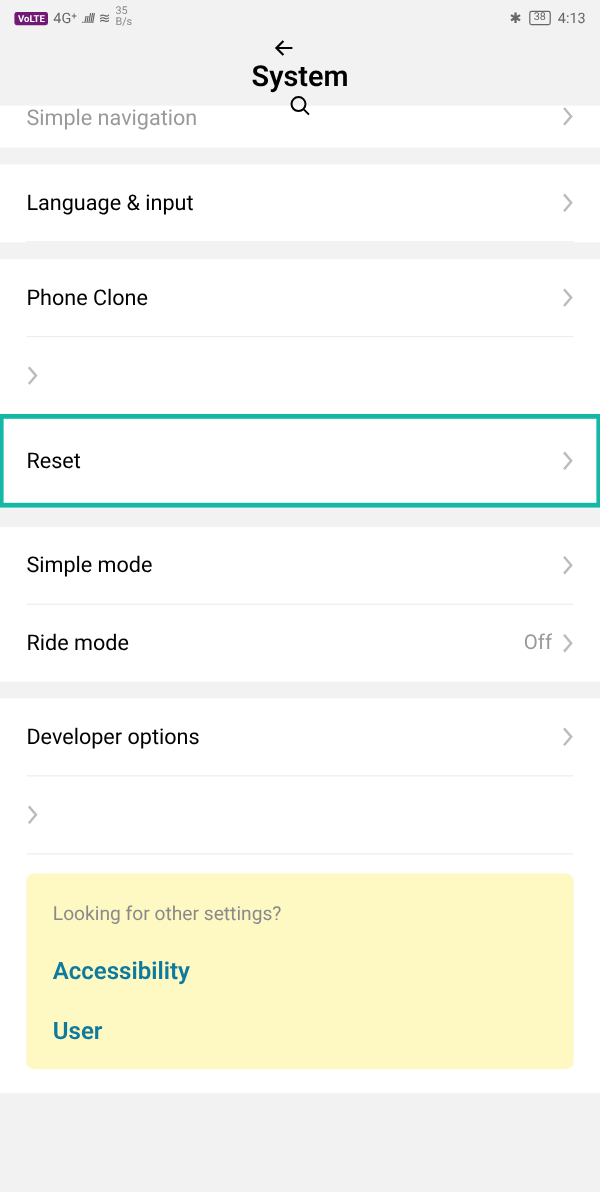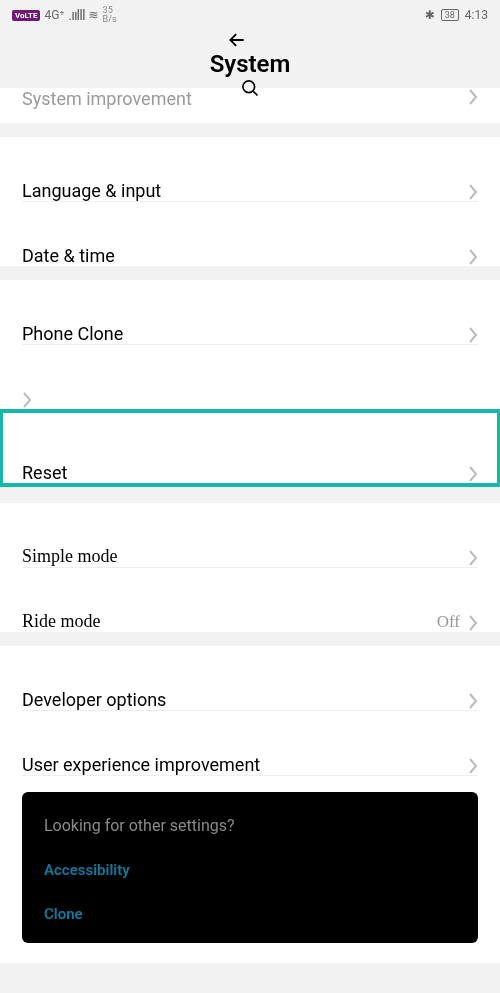--- a/index.html
+++ b/index.html
@@ -24,21 +24,21 @@
     .status-left { display: flex; align-items: center; gap: 4px; }
     .status-right { display: flex; align-items: center; gap: 6px; }
     .volte-badge {
       background: #701a75;
       color: #fff;
       font-size: 8px;
       padding: 1px 3px;
       border-radius: 2px;
       font-weight: bold;
     }
-    .signal { font-size: 15px; letter-spacing: -1px; }
+    .signal { font-size: 11px; letter-spacing: -1px; font-style: italic; }
     .bytes { font-size: 9px; line-height: 1; color: #888; }
     .battery {
       border: 1px solid #666;
       border-radius: 2px;
       padding: 0 3px;
       font-size: 9px;
       position: relative;
     }
     .header {
       height: 68px;
@@ -65,21 +65,21 @@
     .content {
       background: #f2f2f2;
     }
     .section {
       background: #fff;
       margin-bottom: 14px;
     }
     .section.cut-top { margin-top: -10px; }
     .row {
       display: flex;
-      align-items: flex-end;
+      align-items: center;
       min-height: 64px;
       padding: 0 22px;
       position: relative;
     }
     .row.partial {
       min-height: 35px;
       align-items: flex-start;
       padding-top: 0;
       color: #9a9a9a;
     }
@@ -102,31 +102,31 @@
       margin: 0 22px;
     }
     .highlighted-row {
       border: 4px solid #14b8a6;
       min-height: 78px;
       padding: 0 19px;
       margin: 0 -1px;
     }
     .footer-card {
       margin: 0 22px;
-      background: #000000;
+      background: #fef9c3;
       border-radius: 6px;
       padding: 24px 22px 20px;
     }
     .footer-heading {
       font-size: 16px;
       color: #8a8a8a;
       margin-bottom: 26px;
     }
     .footer-link {
-      font-size: 15px;
+      font-size: 20px;
       font-weight: 600;
       color: #0e7a9e;
       margin-bottom: 26px;
     }
     .footer-link:last-child { margin-bottom: 0; }
     .section-last { background: #fff; padding-bottom: 20px; margin-bottom: 0; }
   </style>
 </head>
 <body>
 
@@ -155,41 +155,35 @@
   <svg class="search-icon" viewBox="0 0 24 24" fill="none" stroke="#000" stroke-width="2">
     <circle cx="10.5" cy="10.5" r="7"></circle>
       <path d="M21 21l-5-5"></path>
   </svg>
 </div>
 
 <div class="content">
 
   <div class="section cut-top">
     <div class="row partial">
-      <span class="row-label">System improvement</span>
+      <span class="row-label">Simple navigation</span>
       <svg class="chevron" viewBox="0 0 10 18" fill="none" stroke="#bbb" stroke-width="2">
           <path d="M2 2l6 7-6 7"></path>
         </svg>
     </div>
   </div>
 
   <div class="section">
     <div class="row">
       <span class="row-label">Language &amp; input</span>
       <svg class="chevron" viewBox="0 0 10 18" fill="none" stroke="#bbb" stroke-width="2">
           <path d="M2 2l6 7-6 7"></path>
         </svg>
     </div>
     <div class="divider"></div>
-    <div class="row">
-      <span class="row-label">Date &amp; time</span>
-      <svg class="chevron" viewBox="0 0 10 18" fill="none" stroke="#bbb" stroke-width="2">
-          <path d="M2 2l6 7-6 7"></path>
-        </svg>
-    </div>
   </div>
 
   <div class="section" style="margin-bottom:16px;">
     <div class="row">
       <span class="row-label">Phone Clone</span>
       <svg class="chevron" viewBox="0 0 10 18" fill="none" stroke="#bbb" stroke-width="2">
           <path d="M2 2l6 7-6 7"></path>
         </svg>
     </div>
     <div class="divider"></div>
@@ -199,21 +193,21 @@
         </svg>
     </div>
     <div class="row highlighted-row">
       <span class="row-label">Reset</span>
       <svg class="chevron" viewBox="0 0 10 18" fill="none" stroke="#bbb" stroke-width="2">
           <path d="M2 2l6 7-6 7"></path>
         </svg>
     </div>
   </div>
 
-  <div class="section" style="margin-top:16px;font-family:Liberation Serif, serif;">
+  <div class="section" style="margin-top:16px;">
     <div class="row">
       <span class="row-label">Simple mode</span>
       <svg class="chevron" viewBox="0 0 10 18" fill="none" stroke="#bbb" stroke-width="2">
           <path d="M2 2l6 7-6 7"></path>
         </svg>
     </div>
     <div class="divider"></div>
     <div class="row">
       <span class="row-label">Ride mode</span>
       <span class="row-value">Off</span>
@@ -225,27 +219,26 @@
 
   <div class="section section-last">
     <div class="row">
       <span class="row-label">Developer options</span>
       <svg class="chevron" viewBox="0 0 10 18" fill="none" stroke="#bbb" stroke-width="2">
           <path d="M2 2l6 7-6 7"></path>
         </svg>
     </div>
     <div class="divider"></div>
     <div class="row">
-      <span class="row-label">User experience improvement</span>
       <svg class="chevron" viewBox="0 0 10 18" fill="none" stroke="#bbb" stroke-width="2">
           <path d="M2 2l6 7-6 7"></path>
         </svg>
     </div>
     <div class="divider"></div>
 
     <div class="footer-card" style="margin-top:16px;">
       <div class="footer-heading">Looking for other settings?</div>
       <div class="footer-link">Accessibility</div>
-      <div class="footer-link">Clone</div>
+      <div class="footer-link">User</div>
     </div>
   </div>
 
 </div>
 
 </body></html>

